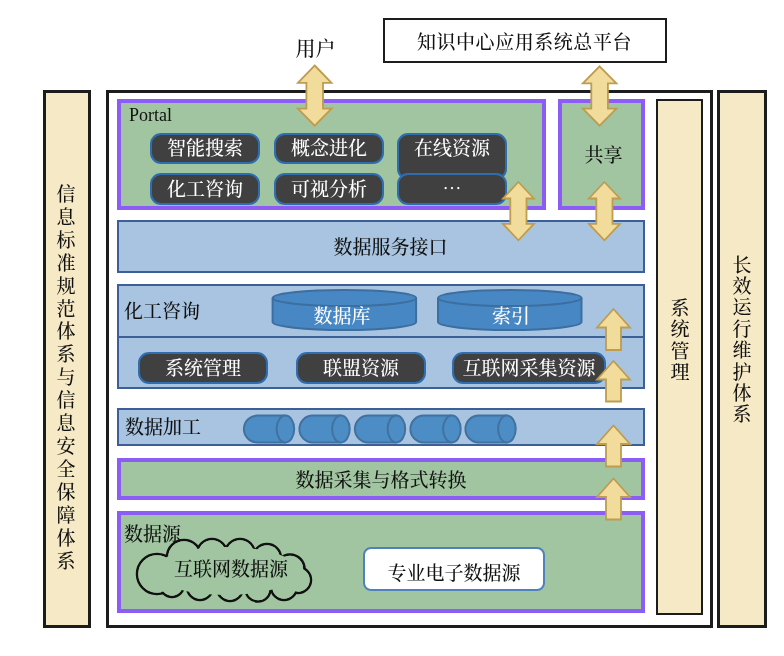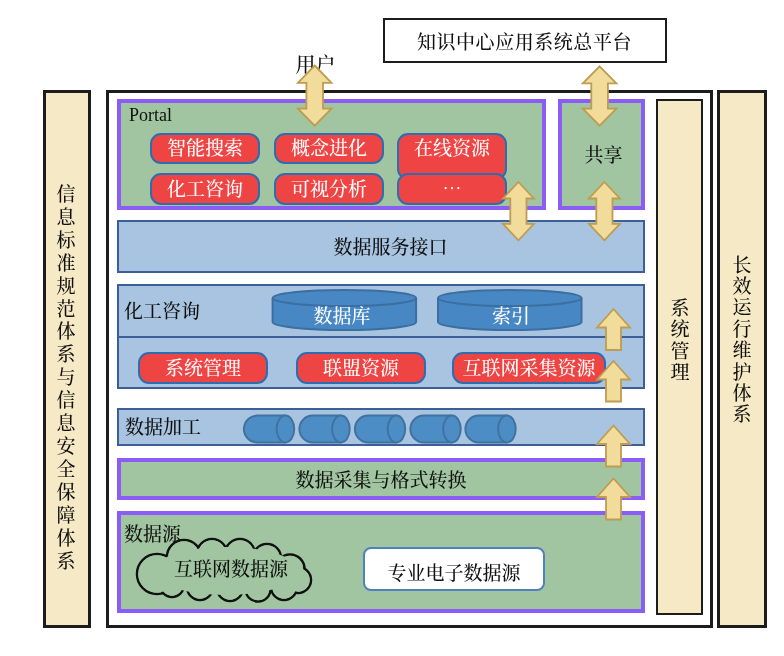--- a/index.html
+++ b/index.html
@@ -3,30 +3,30 @@
 <meta charset="utf-8">
 <style>
   html,body{margin:0;padding:0;}
   body{width:784px;height:656px;background:#fff;
        font-family:"Liberation Serif","Noto Serif CJK SC",serif;
        position:relative;overflow:hidden;}
   .abs{position:absolute;box-sizing:border-box;}
   .green{background:#A0C5A0;border:4px solid #8b5cf6;}
   .bluebar{background:#A8C4E0;border:2px solid #3D5F98;}
   .cream{background:#F6E9C5;border:3px solid #1c1c1c;}
-  .btn{background:#ef4444;border:2px solid #2E6DB0;border-radius:11px;color:#fff;
+  .btn{background:#404040;border:2px solid #2E6DB0;border-radius:11px;color:#fff;
        font-weight:500;font-size:19px;text-align:center;}
   .vtext{font-weight:500;font-size:19px;color:#111;text-align:right;word-break:break-all;}
   .lbl{font-weight:500;font-size:19px;color:#111;}
   .ctr{display:flex;align-items:center;justify-content:center;}
 </style>
 </head>
 <body>
 
-<div class="abs lbl" style="left:295.5px;top:39px;font-size:20px;line-height:20px;margin-top:16px;">用户</div>
+<div class="abs lbl" style="left:295.5px;top:39px;font-size:20px;line-height:20px;">用户</div>
 
 <div class="abs ctr" style="left:382.5px;top:18px;width:284px;height:45px;border:2.5px solid #1c1c1c;
      background:#fff;font-weight:500;font-size:19px;color:#111;letter-spacing:0.55px;">知识中心应用系统总平台</div>
 
 <div class="abs cream" style="left:43px;top:90px;width:47.5px;height:538px;"></div>
 <div class="abs vtext" style="left:56.5px;top:184px;width:19px;line-height:22.9px;">信息标准规范体系与信息安全保障体系</div>
 
 <div class="abs cream" style="left:716.5px;top:90px;width:50.5px;height:538px;"></div>
 <div class="abs vtext" style="left:732.5px;top:254.5px;width:19px;line-height:21.4px;">长效运行维护体系</div>
 

